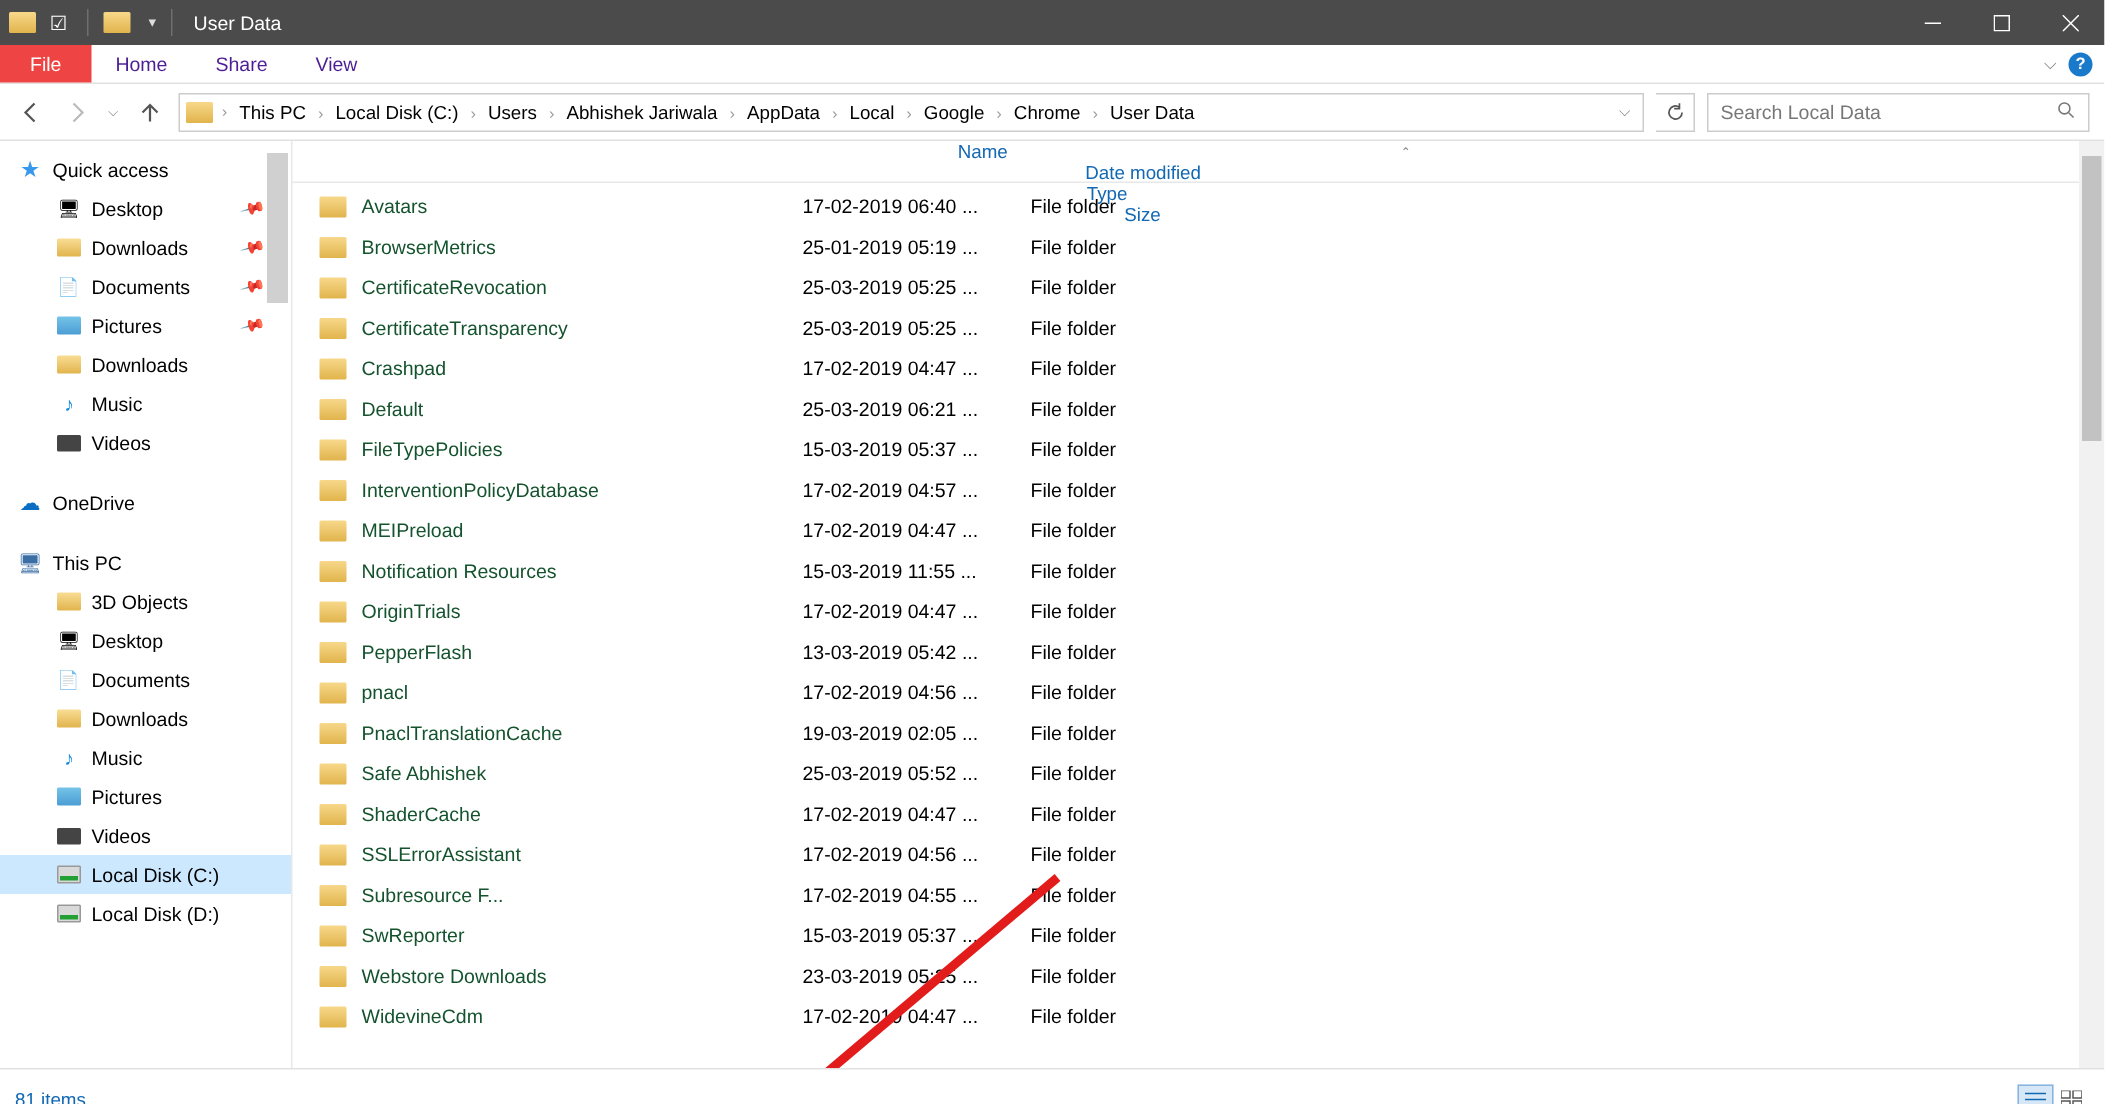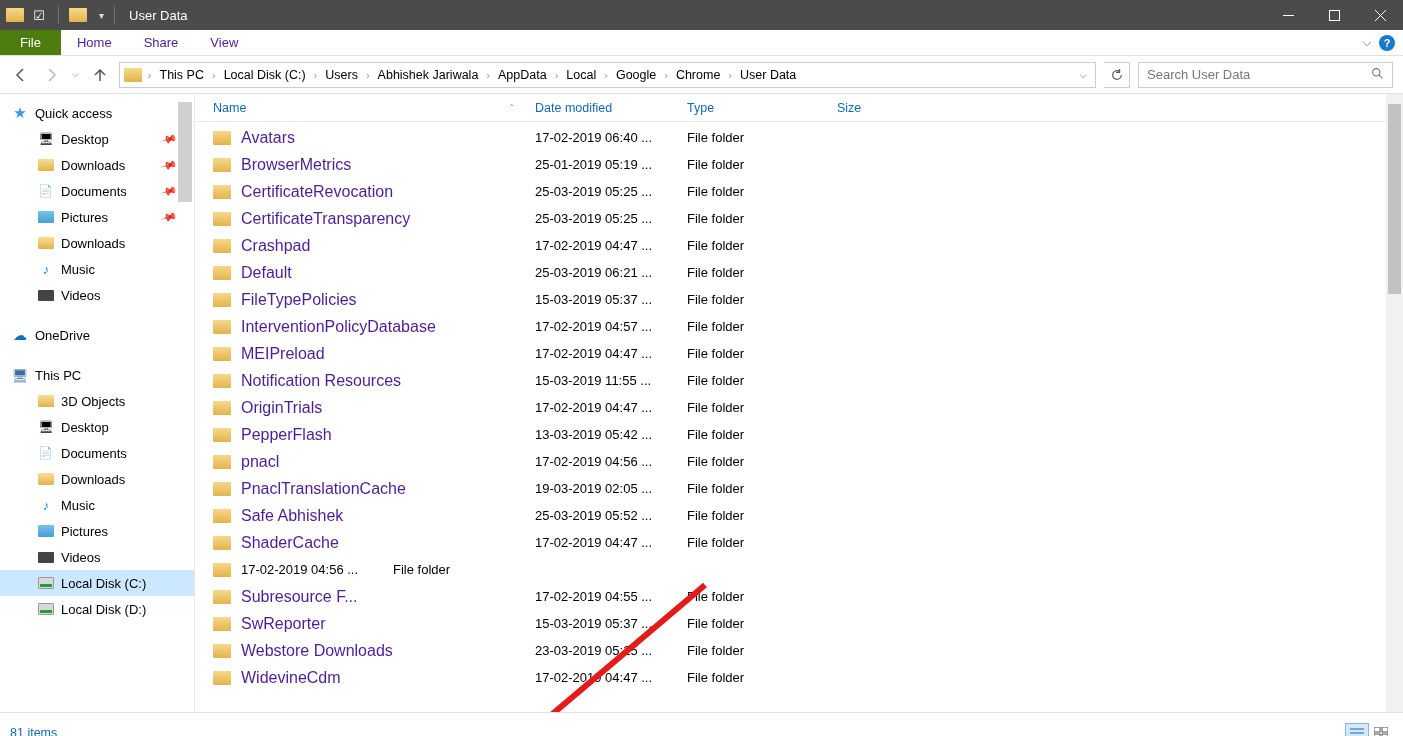--- a/index.html
+++ b/index.html
@@ -11,21 +11,21 @@
 .titlebar .qat .check-ico { width: 18px; height: 18px; color:#fff; display:flex; align-items:center; justify-content:center; font-size:13px;}
 .titlebar .divider { width:1px; height:18px; background:#6f6f6f; margin:0 4px; }
 .titlebar .chev { color:#ddd; padding:0 6px; font-size:10px; }
 .titlebar .title { padding-left: 10px; font-size: 13px; }
 .titlebar .spacer { flex: 1; }
 .titlebar .winbtn { width: 46px; height: 30px; display:flex; align-items:center; justify-content:center; color:#fff; }
 .titlebar .winbtn svg { width:11px; height:11px; }
 
 .ribbon-tabs { height: 26px; background:#fff; border-bottom:1px solid #e1e1e1; display:flex; align-items:stretch; }
 .ribbon-tabs .tab { padding: 0 16px; display:flex; align-items:center; color:#4c1d95; font-size:13px; cursor:default; }
-.ribbon-tabs .tab.file { background:#4d7c0f; color:#fff; padding:0 20px; }
+.ribbon-tabs .tab.file { background:#ef4444; color:#fff; padding:0 20px; }
 .ribbon-tabs .rspacer { flex:1; }
 .ribbon-tabs .rright { display:flex; align-items:center; padding-right:8px; gap:8px; }
 .ribbon-tabs .rright .chev2 { color:#777; font-size:11px;}
 .ribbon-tabs .rright .help { width:16px;height:16px;border-radius:50%;background:#1979ca;color:#fff;display:flex;align-items:center;justify-content:center;font-size:11px;font-weight:bold;}
 
 .addrbar { height: 38px; border-bottom:1px solid #e1e1e1; display:flex; align-items:center; padding:0 10px; gap:8px;}
 .addrbar .navbtn { width:22px; height:22px; display:flex; align-items:center; justify-content:center; color:#555; }
 .addrbar .navbtn.disabled { color:#bbb; }
 .addrbar .navbtn svg { width:16px; height:16px; }
 .addrbar .histchev { color:#888; font-size:9px; padding:0 2px; }
@@ -57,32 +57,32 @@
 .cloud-icon { color:#0a6fc2; font-size:14px;}
 .pc-icon { color:#3a6ea5; font-size:13px;}
 .music-icon { color:#128adf; font-size:13px;}
 .video-icon { color:#333; width:16px; height:11px; background:#444; border-radius:1px;}
 .pic-icon { width:16px;height:12px;background:linear-gradient(#75c3e8,#4b9dd4);border-radius:1px;}
 .disk-icon { width:16px;height:12px;background:#d9d9d9;border:1px solid #999;border-radius:1px;position:relative;}
 .disk-icon::after{content:'';position:absolute;bottom:1px;left:1px;right:1px;height:3px;background:#22a033;}
 
 .filepane { flex:1; display:flex; position:relative; }
 .filelist { flex:1; overflow:hidden; position:relative;}
-.colheaders { display:flex; height:28px; align-items:center; border-bottom:1px solid #e8e8e8; color:#1268b3; font-size:13px; padding-left:18px; }
+.colheaders { display:flex; height:28px; align-items:center; border-bottom:1px solid #e8e8e8; color:#1268b3; font-size:13px; padding-left:18px;flex-direction:column; }
 .colheaders .col { display:flex; align-items:center; gap:6px;}
 .col.name { width:322px; }
 .col.date { width:152px; }
 .col.type { width:150px; }
 .col.size { width:100px;text-align:center; }
 .colheaders .sortind { font-size:8px; color:#888; margin-left:auto; margin-right:20px;}
 
 .rows { padding-top:2px;}
 .row { display:flex; align-items:center; height:27px; padding-left:18px; cursor:default;}
 .row .ricon { width:18px; height:14px; background:linear-gradient(#f7d88a,#e1b44c); border-radius:1px; margin-right:10px;}
-.row .rname { width:294px; font-size:16px; color:#4c1d95;}
+.row .rname { width:294px; font-size:13px; color:#14532d;}
 .row .rdate { width:152px; color:#000; font-size:13px;}
 .row .rtype { width:150px; color:#000; font-size:13px;}
 .row .rsize { width:100px; }
 
 .vscroll { width:17px; background:#f1f1f1; position:relative;}
 .vscroll .thumb { position:absolute; top:10px; left:2px; right:2px; height:190px; background:#c2c2c2;}
 
 .statusbar { height:40px; border-top:1px solid #e1e1e1; display:flex; align-items:center; padding:0 10px; font-size:13px; color:#1268b3;}
 .statusbar .sspacer { flex:1; }
 .statusbar .viewbtn { width:24px; height:20px; border:1px solid transparent; display:flex; align-items:center; justify-content:center; color:#555; }
@@ -159,21 +159,21 @@
     <div class="pspacer"></div>
     <div class="pdrop">⌵</div>
   </div>
   <div class="refresh">
       <svg width="14" height="14" viewBox="0 0 16 16">
         <path d="M13 8a5 5 0 1 1-2-4" fill="none" stroke="currentColor" stroke-width="1.3"></path>
         <path d="M11 1 L11 5 L7 5" fill="none" stroke="currentColor" stroke-width="1.3"></path>
       </svg>
     </div>
   <div class="searchbox">
-    <span class="sph">Search User Data</span>
+    <span class="sph">Search Local Data</span>
     <span class="sicon"><svg width="13" height="13" viewBox="0 0 16 16">
           <circle cx="6.5" cy="6.5" r="4.5" fill="none" stroke="currentColor" stroke-width="1.3"></circle>
           <line x1="10" y1="10" x2="14" y2="14" stroke="currentColor" stroke-width="1.3"></line>
         </svg></span>
   </div>
 </div>
 
 <div class="main">
 
   <div class="navpane">
@@ -409,20 +409,21 @@
           </div>
           <div class="row">
             <div class="ricon"></div>
             <div class="rname">ShaderCache</div>
             <div class="rdate">17-02-2019 04:47 ...</div>
             <div class="rtype">File folder</div>
             <div class="rsize"></div>
           </div>
           <div class="row">
             <div class="ricon"></div>
+            <div class="rname">SSLErrorAssistant</div>
             <div class="rdate">17-02-2019 04:56 ...</div>
             <div class="rtype">File folder</div>
             <div class="rsize"></div>
           </div>
           <div class="row">
             <div class="ricon"></div>
             <div class="rname">Subresource F...</div>
             <div class="rdate">17-02-2019 04:55 ...</div>
             <div class="rtype">File folder</div>
             <div class="rsize"></div>

